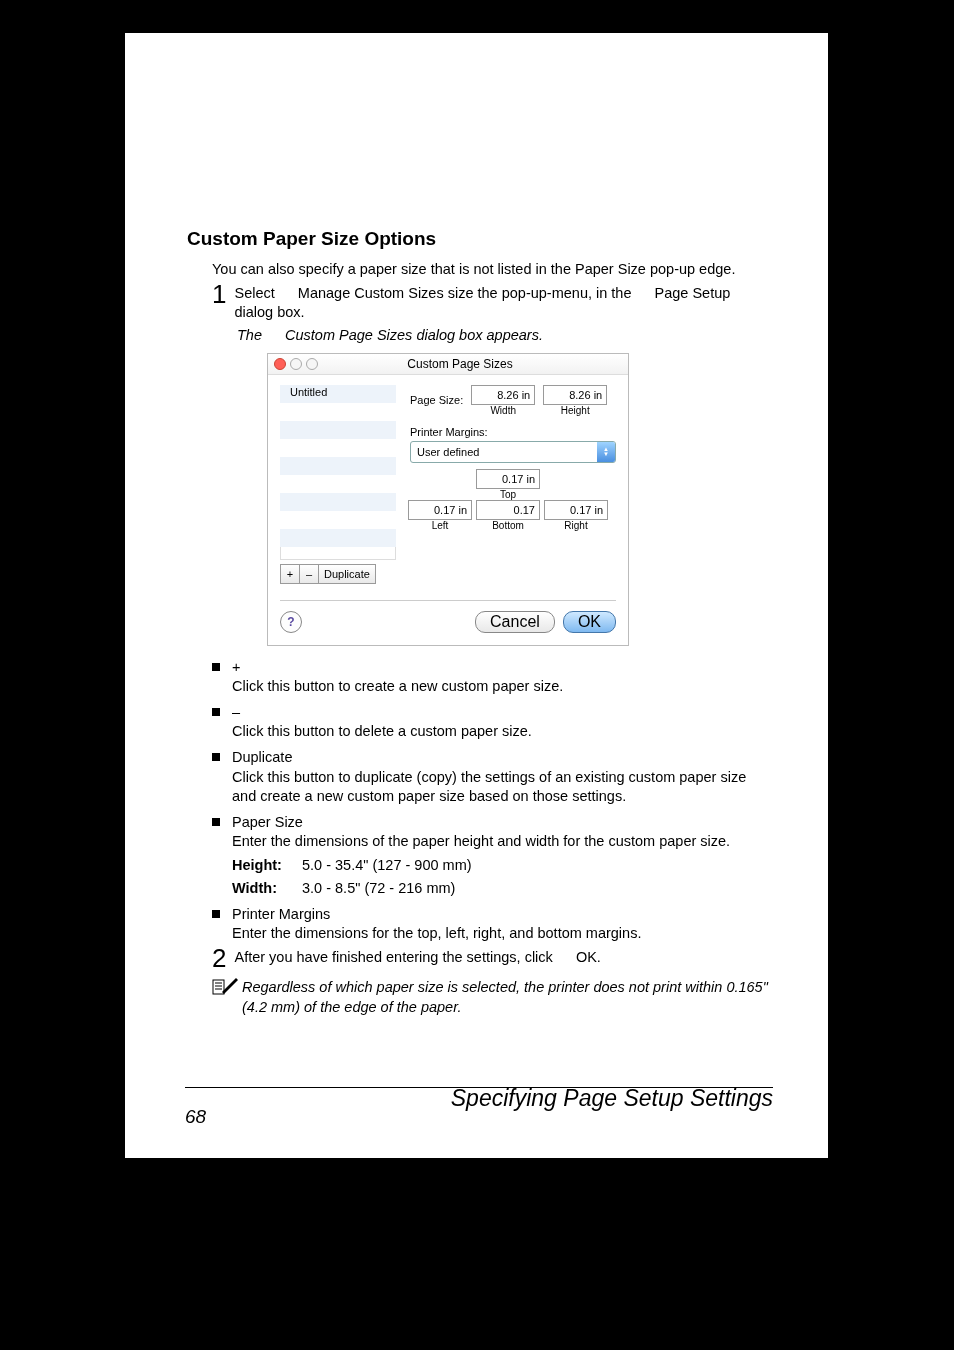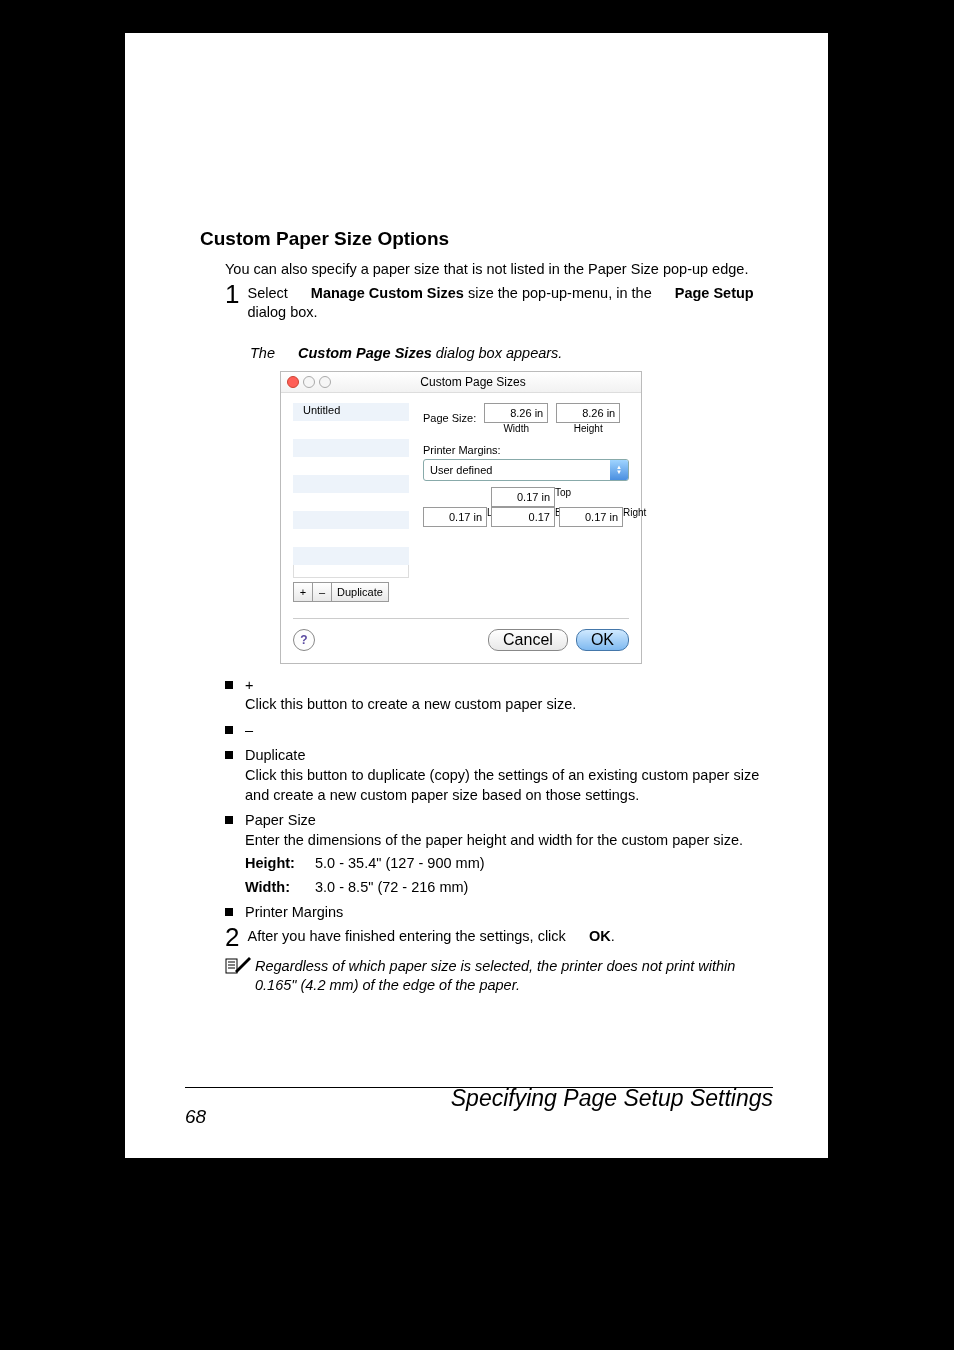--- a/index.html
+++ b/index.html
@@ -18,21 +18,21 @@
   .page {
     position: absolute;
     left: 125px;
     top: 33px;
     width: 703px;
     height: 1125px;
     background: #fff;
   }
   .content {
     position: absolute;
-    left: 75px;
+    left: 62px;
     top: 195px;
     right: 60px;
   }
   .h2 {
     font-size: 19px;
     font-weight: bold;
     margin-bottom: 10px;
   }
   .para {
     font-size: 14.5px;
@@ -52,23 +52,23 @@
   }
   .step-text {
     font-size: 14.5px;
     line-height: 1.35;
     flex: 1;
   }
   .italic-line {
     font-size: 14.5px;
     font-style: italic;
     margin-left: 50px;
-    margin-top: 22px;
-  }
-  b.embold { font-weight: bold; padding-left: 19px; }
+    margin-top: 4px;
+  }
+  b.embold { font-weight: normal; padding-left: 19px; }
 
   
   .dialog {
     width: 360px;
     margin: 10px 0 10px 80px;
     border: 1px solid #bbb;
     background: #fff;
     font-family: "Lucida Grande", Arial, sans-serif;
     font-size: 11px;
   }
@@ -114,21 +114,21 @@
     display: flex; border: 1px solid #8aa; border-radius: 3px; overflow: hidden;
     height: 20px; align-items: stretch; background: #fff;
   }
   .combo-text { flex: 1; padding: 2px 6px; font-size: 11px; display: flex; align-items: center; }
   .combo-btn {
     width: 18px; background: linear-gradient(#9fd4ff,#4a8fe0);
     display: flex; flex-direction: column; align-items: center; justify-content: center;
     color: #fff; font-size: 6px; line-height: 5px;
   }
   .margins-grid { display: grid; grid-template-columns: 60px 60px 60px; gap: 0 8px; margin-top: 6px; }
-  .mg-cell { display: flex; flex-direction: row; }
+  .mg-cell { display: flex; flex-direction: column; align-items: center; }
   .dlg-hr { border: none; border-top: 1px solid #ccc; margin: 8px 12px 0 12px; }
   .dlg-footer { display: flex; align-items: center; padding: 10px 12px 12px 12px; }
   .help-btn {
     width: 20px; height: 20px; border-radius: 50%; border: 1px solid #888;
     background: #fdfdfd; display: flex; align-items: center; justify-content: center;
     color: #5a4aa0; font-weight: bold; font-size: 12px;
   }
   .foot-spacer { flex: 1; }
   .pushbtn {
     height: 20px; border-radius: 10px; border: 1px solid #888;
@@ -265,20 +265,21 @@
       <div class="sq"></div>
       <div class="li-body">
         <div class="li-head">+</div>
         <div>Click this button to create a new custom paper size.</div>
       </div>
     </div>
     <div class="li">
       <div class="sq"></div>
       <div class="li-body">
         <div class="li-head">–</div>
+        <div>Click this button to delete a custom paper size.</div>
       </div>
     </div>
     <div class="li">
       <div class="sq"></div>
       <div class="li-body">
         <div class="li-head">Duplicate</div>
         <div>Click this button to duplicate (copy) the settings of an existing custom paper size and create a new custom paper size based on those settings.</div>
       </div>
     </div>
     <div class="li">
@@ -293,20 +294,21 @@
         <div class="spec-row">
           <div class="spec-label"><span>Width</span><span>:</span></div>
           <div>3.0 - 8.5" (72 - 216 mm)</div>
         </div>
       </div>
     </div>
     <div class="li">
       <div class="sq"></div>
       <div class="li-body">
         <div class="li-head">Printer Margins</div>
+        <div>Enter the dimensions for the top, left, right, and bottom margins.</div>
       </div>
     </div>
   </div>
 
   <div class="step" style="margin-top:4px;">
     <div class="step-num">2</div>
     <div class="step-text">
       <span>After you have finished entering the settings, click </span><b class="embold">OK</b><span>.</span>
     </div>
   </div>

